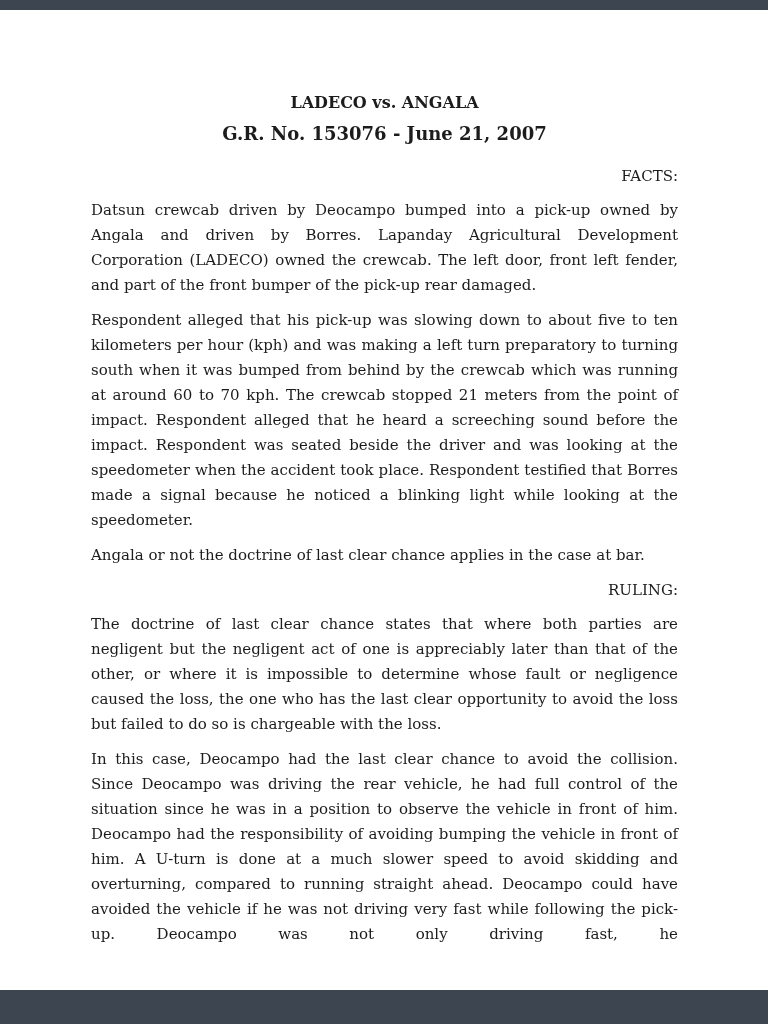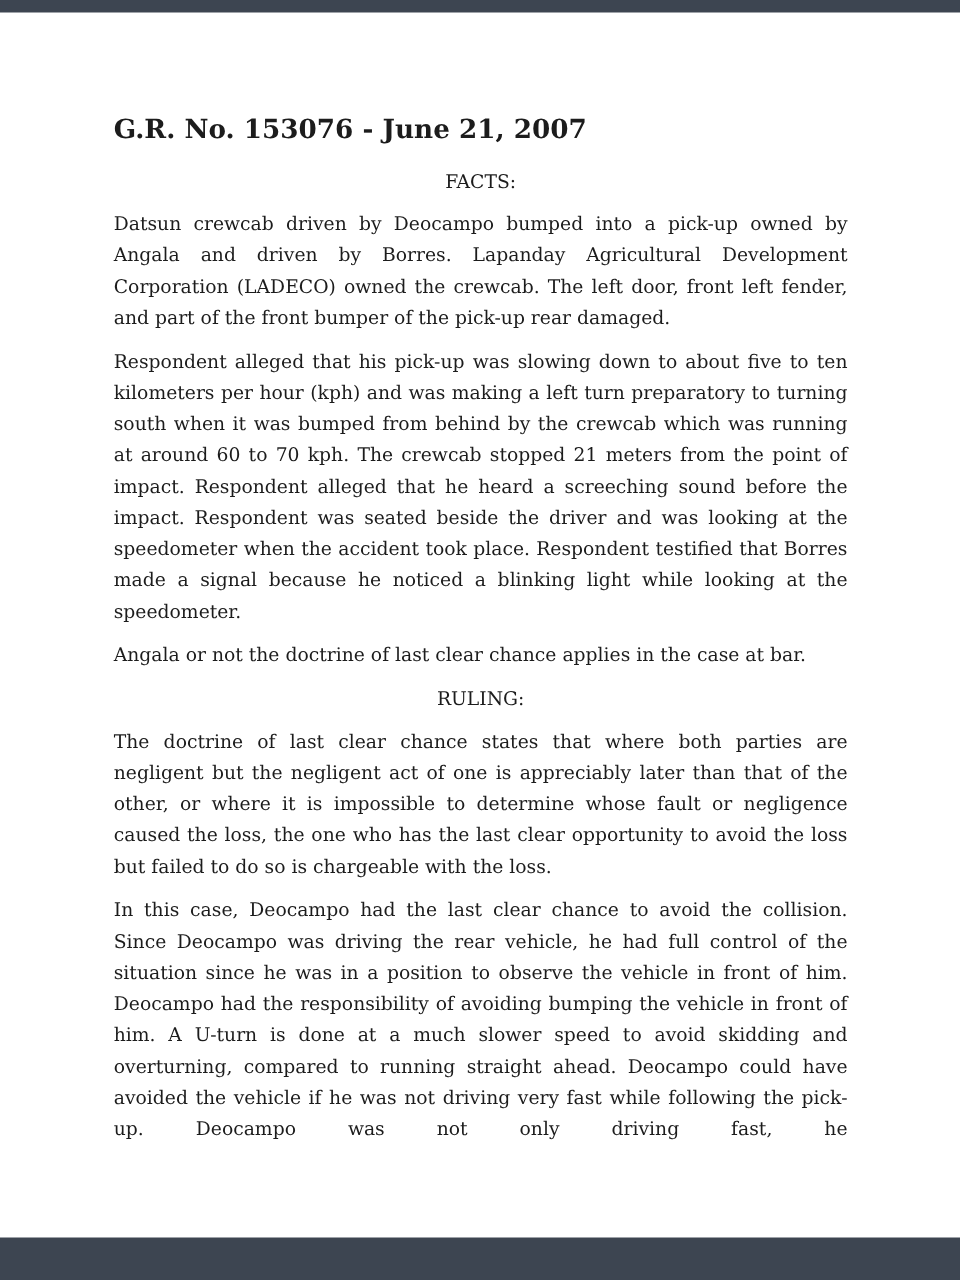--- a/index.html
+++ b/index.html
@@ -33,44 +33,45 @@
     line-height: 25px;
   }
   .doc p { margin: 0; }
   .title {
     text-align: center;
     font-weight: bold;
     font-size: 16px;
     margin: 0 0 6px 0 !important;
   }
   .subtitle {
-    text-align: left;
+    text-align: center;
     font-weight: bold;
-    font-size: 21px;
+    font-size: 18px;
     margin: 0 0 18px 0 !important;
   }
   .heading {
-    text-align: center;
+    text-align: right;
     margin: 0 0 9px 0 !important;
   }
   .para {
     text-align: justify;
     margin: 0 0 10px 0 !important;
   }
   .para.cont {
     text-align-last: justify;
   }
 </style>
 </head>
 <body>
 
 <div class="viewer">
   <div class="page">
     <div class="doc">
 
+      <p class="title">LADECO vs. ANGALA</p>
 
       <p class="subtitle">G.R. No. 153076 - June 21, 2007</p>
 
       <p class="heading">FACTS:</p>
 
       <p class="para">Datsun crewcab driven by Deocampo bumped into a pick-up owned by Angala and driven by Borres. Lapanday Agricultural Development Corporation (LADECO) owned the crewcab. The left door, front left fender, and part of the front bumper of the pick-up rear damaged.</p>
 
       <p class="para">Respondent alleged that his pick-up was slowing down to about five to ten kilometers per hour (kph) and was making a left turn preparatory to turning south when it was bumped from behind by the crewcab which was running at around 60 to 70 kph. The crewcab stopped 21 meters from the point of impact. Respondent alleged that he heard a screeching sound before the impact. Respondent was seated beside the driver and was looking at the speedometer when the accident took place. Respondent testified that Borres made a signal because he noticed a blinking light while looking at the speedometer.</p>
 
 

